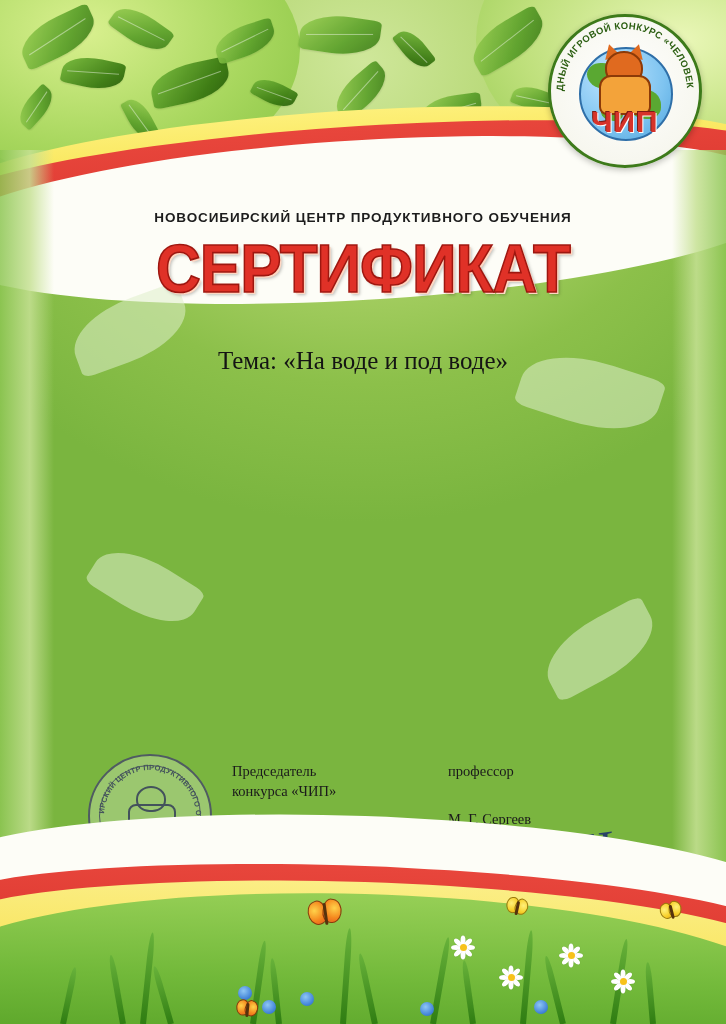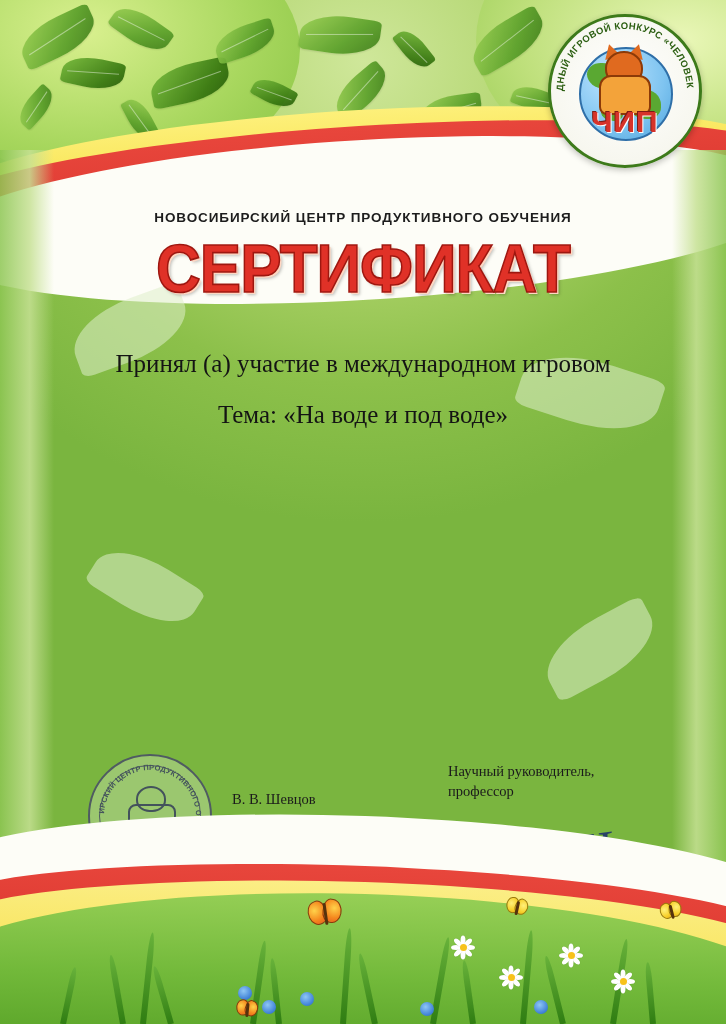--- a/index.html
+++ b/index.html
@@ -494,21 +494,20 @@
       <div class="head"></div>
       <div class="body"></div>
     </div>
     <div class="chip">ЧИП</div>
   </div>
 
   <div class="content">
     <div class="org-line">НОВОСИБИРСКИЙ ЦЕНТР ПРОДУКТИВНОГО ОБУЧЕНИЯ</div>
     <div class="title">СЕРТИФИКАТ</div>
     <div class="participation">
-      <div>Принял (а) участие в международном игровом</div>
     </div>
     <div class="theme">Тема: «На воде и под воде»</div>
   </div>
 
   <div class="stamp">
     <div class="inner-ring"></div>
     <div class="ring-text">
       <svg viewBox="0 0 120 120">
         <defs>
           <path id="stampTop" d="M 14,60 A 46,46 0 1 1 106,60"></path>
@@ -524,24 +523,25 @@
     </div>
     <div class="fox2">
       <div class="h"></div>
       <div class="b"></div>
     </div>
     <div class="chip2">ЧИП</div>
   </div>
 
   <div class="signatures">
     <div class="sig-col left">
+      <div>Председатель</div>
+      <div>конкурса «ЧИП»</div>
       <div class="sig-name">В. В. Шевцов</div>
     </div>
     <div class="sig-col right">
-      <div>Научный руководитель,</div>
       <div>профессор</div>
       <div class="sig-name">М. Г. Сергеев</div>
     </div>
   </div>
   <div class="scribble s1">Шв</div>
   <div class="scribble s2">Ш</div>
 
   <div class="swoosh swoosh-white-bottom"></div>
   <div class="swoosh swoosh-red-bottom"></div>
   <div class="swoosh swoosh-yellow-bottom"></div>

